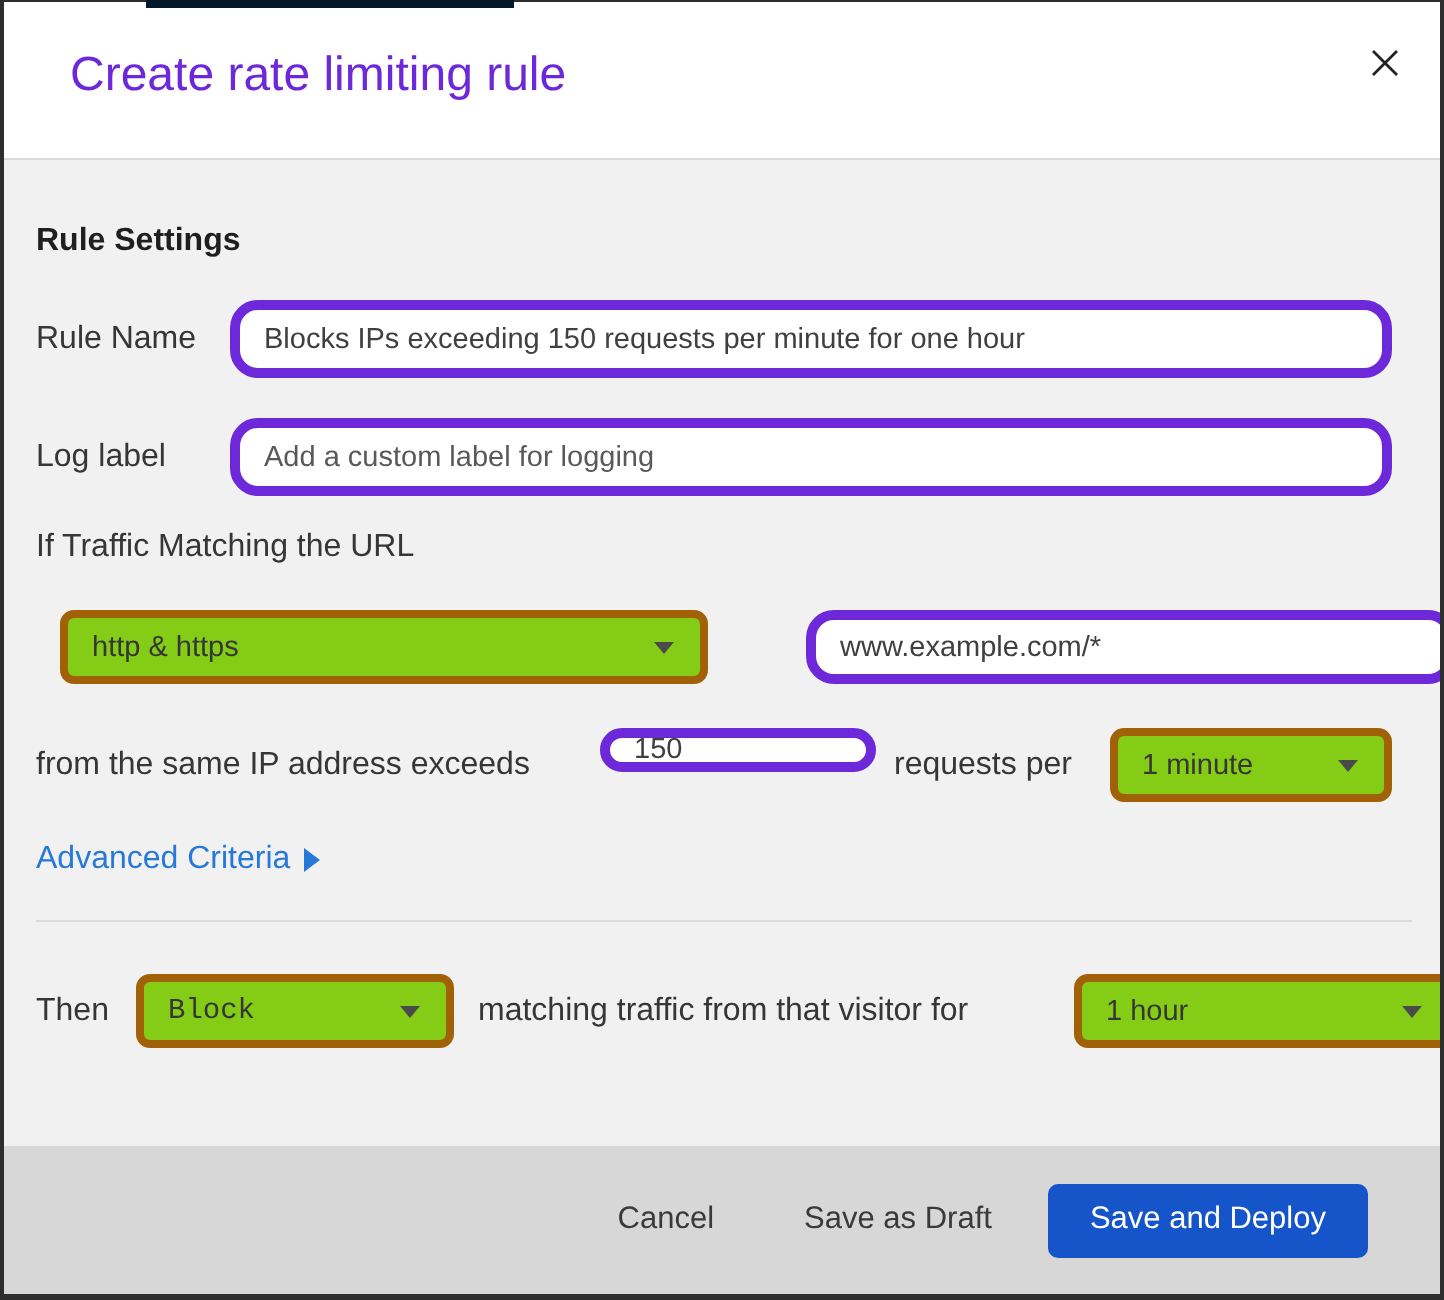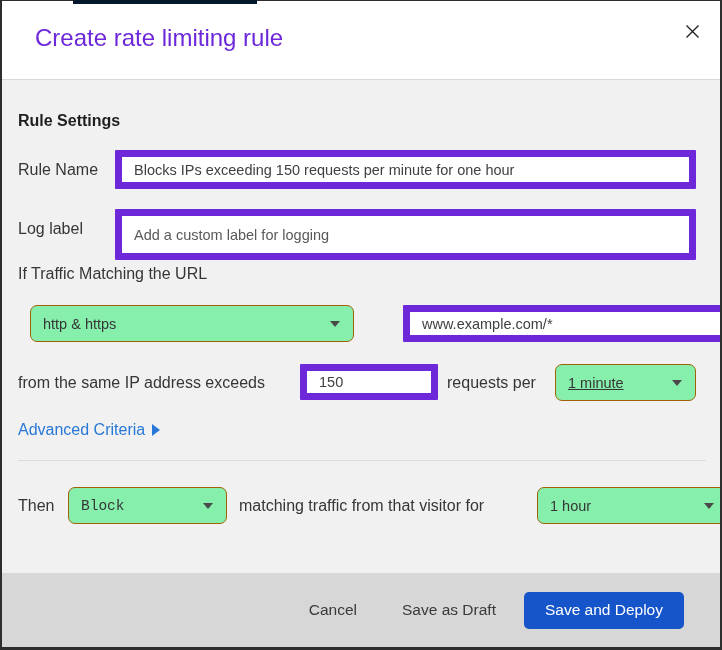--- a/index.html
+++ b/index.html
@@ -45,29 +45,29 @@
     position: absolute; top: 80px; left: 2px; right: 2px; height: 493px;
     background: #f1f1f1;
   }
   .section-heading {
     position: absolute; left: 16px; top: 32px;
     font-size: 16px; font-weight: bold; color: #1f1f1f;
   }
   .lbl { position: absolute; font-size: 16px; color: #363636; }
   .txt-input {
     position: absolute; box-sizing: border-box;
-    background: #fff; border: 7px solid #6d28d9; border-radius: 1px;
+    background: #fff; border: 5px solid #6d28d9; border-radius: 14px;
     padding: 0 12px; font-size: 14.5px; color: #404040;
     font-family: "Liberation Sans", sans-serif;
     outline: none;
   }
   .txt-input::placeholder { color: #595959; opacity: 1; }
   .select-box {
     position: absolute; box-sizing: border-box;
-    background: #86efac; border: 1px solid #a16207; border-radius: 7px;
+    background: #84cc16; border: 4px solid #a16207; border-radius: 7px;
     display: flex; align-items: center;
     padding: 0 30px 0 12px;
     font-size: 14.5px; color: #363636;
     cursor: pointer;
   }
   .caret {
     position: absolute; right: 13px; top: 50%; margin-top: -3px;
     width: 0; height: 0;
     border-left: 5px solid transparent;
     border-right: 5px solid transparent;
@@ -128,34 +128,34 @@
 </div>
 
 <div class="dlg-body">
 
   <div class="section-heading">Rule Settings</div>
 
   <div class="lbl" style="left:16px; top:70px; height:39px; line-height:39px;">Rule Name</div>
   <input class="txt-input" style="left: 113px; top: 70px; width: 581px; height: 39px;" type="text" value="Blocks IPs exceeding 150 requests per minute for one hour">
 
   <div class="lbl" style="left:16px; top:129px; height:39px; line-height:39px;">Log label</div>
-  <input class="txt-input" style="left: 113px; top: 129px; width: 581px; height: 51px;" type="text" placeholder="Add a custom label for logging">
+  <input class="txt-input" style="left: 113px; top: 129px; width: 581px; height: 39px;" type="text" placeholder="Add a custom label for logging">
 
   <div class="lbl" style="left:16px; top:185px;">If Traffic Matching the URL</div>
 
   <div class="select-box" style="left:28px; top:225px; width:324px; height:37px;">
     <span>http &amp; https</span>
     <span class="caret"></span>
   </div>
   <input class="txt-input" style="left: 370px; top: 225px; width: 325px; height: 37px; margin-left: 31px;" type="text" value="www.example.com/*">
 
   <div class="lbl" style="left:16px; top:284px; height:38px; line-height:38px;">from the same IP address exceeds</div>
-  <input class="txt-input" style="left: 298px; top: 284px; width: 138px; height: 36px;" type="text" value="150">
+  <input class="txt-input" style="left: 298px; top: 284px; width: 138px; height: 22px;" type="text" value="150">
   <div class="lbl" style="left:445px; top:284px; height:38px; line-height:38px;">requests per</div>
-  <div class="select-box" style="left:553px; top:284px; width:141px; height:37px;text-decoration:underline;">
+  <div class="select-box" style="left:553px; top:284px; width:141px; height:37px;">
     <span>1 minute</span>
     <span class="caret"></span>
   </div>
 
   <div class="adv-link">
     <span>Advanced Criteria</span>
     <span class="adv-tri"></span>
   </div>
 
   <div class="hr2"></div>

